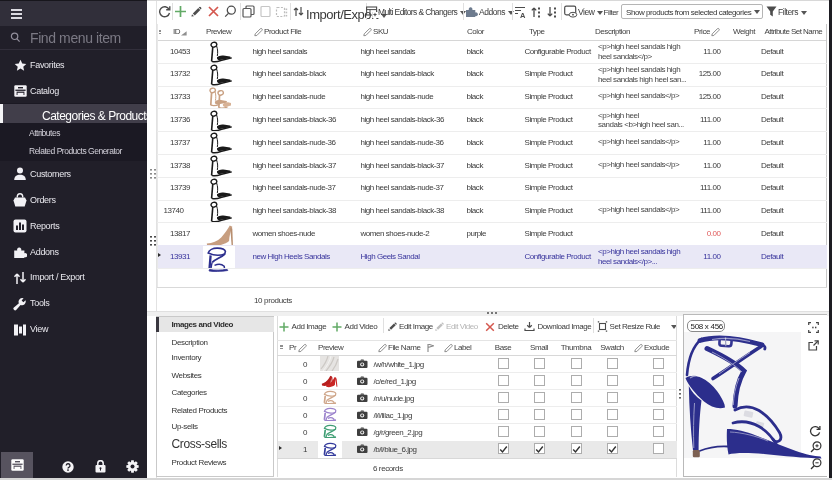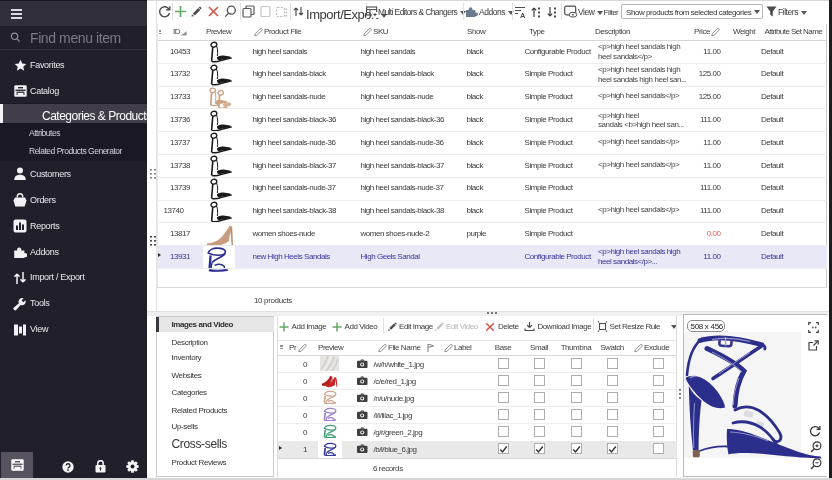--- a/index.html
+++ b/index.html
@@ -318,21 +318,21 @@
   </svg>
 <div class="hdr" style="left:206px;top:27px">Preview</div>
 <svg class="a" style="left:254px;top:27px" width="9" height="10" viewBox="0 0 9 10">
     <use href="#pencil"></use>
   </svg>
 <div class="hdr" style="left:264px;top:27px">Product File</div>
 <svg class="a" style="left:363px;top:27px" width="9" height="10" viewBox="0 0 9 10">
     <use href="#pencil"></use>
   </svg>
 <div class="hdr" style="left:373px;top:27px">SKU</div>
-<div class="hdr" style="left:467px;top:27px">Show</div>
+<div class="hdr" style="left:467px;top:27px">Color</div>
 <div class="hdr" style="left:529px;top:27px">Type</div>
 <div class="hdr" style="left:595px;top:27px">Description</div>
 <div class="hdr" style="left:660px;top:27px;width:50px;text-align:right">Price</div>
 <svg class="a" style="left:711px;top:27px" width="9" height="10" viewBox="0 0 9 10">
     <use href="#pencil"></use>
   </svg>
 <div class="hdr" style="left:733px;top:27px">Weight</div>
 <div class="hdr" style="left:764.5px;top:27px;letter-spacing:-0.55px">Attribute Set Name</div>
 <div class="a" style="left:157px;top:40px;width:670px;height:1px;background:#d6d6d6"></div>
 <div class="a" style="left:157px;top:23.5px;width:1px;height:263.5px;background:#e8e8e8"></div>

